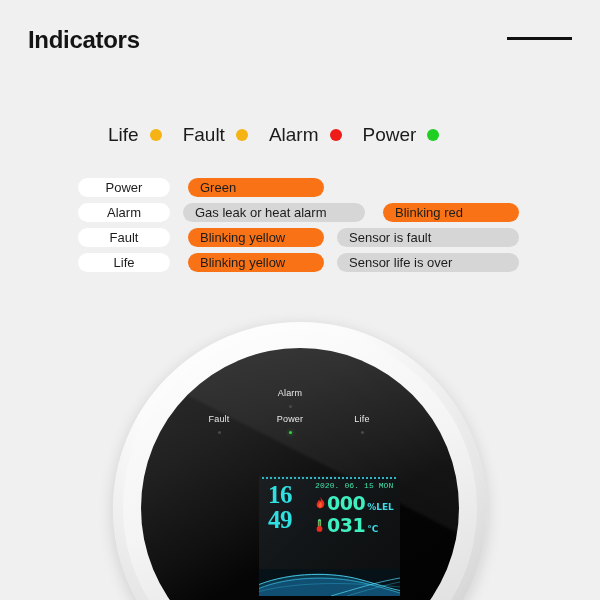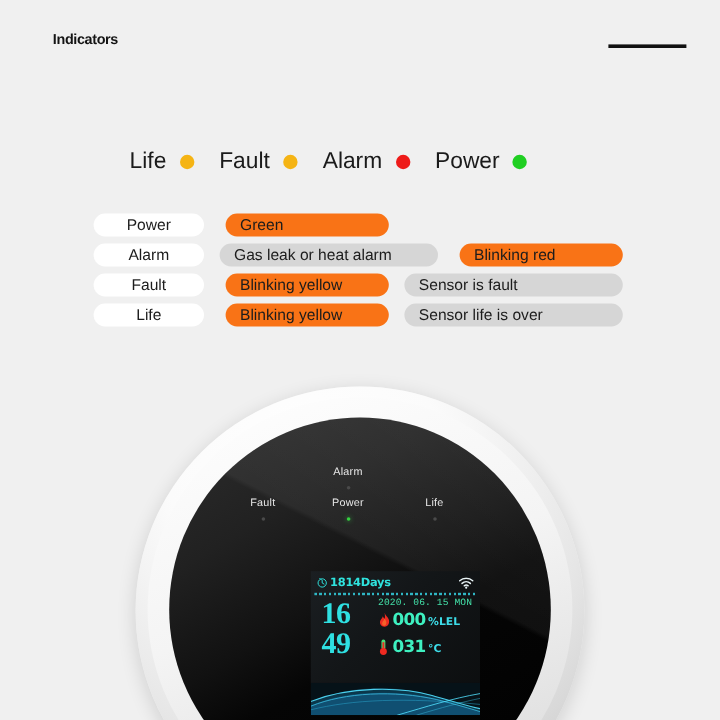--- a/index.html
+++ b/index.html
@@ -11,23 +11,23 @@
     height: 600px;
     background: #f0f0f0;
     font-family: "Liberation Sans", sans-serif;
     overflow: hidden;
     position: relative;
   }
 
   
   #page-title {
     position: absolute;
-    left: 44px;
+    left: 28px;
     top: 26px;
-    font-size: 12px;
+    font-size: 24px;
     font-weight: bold;
     color: #141414;
     letter-spacing: -0.3px;
     font-family: "Liberation Sans Narrow", "Liberation Sans", sans-serif;
   }
   #header-rule {
     position: absolute;
     left: 507px;
     top: 37px;
     width: 65px;
@@ -249,21 +249,21 @@
   #lcd-gas  { left: 56px; top: 13px; }
   #lcd-temp { left: 56px; top: 35px; }
   .lcd-metric-icon {
     width: 11px;
     margin-right: 1px;
     display: inline-block;
     line-height: 0;
     align-self: center;
   }
   .lcd-metric-value {
-    font-size: 14px;
+    font-size: 19px;
     color: #3ef0c0;
     font-weight: bold;
     font-family: "DejaVu Sans", sans-serif;
     letter-spacing: -0.5px;
     text-align: right;
   }
   .lcd-metric-unit {
     font-size: 9px;
     color: #3ddce8;
     font-weight: bold;
@@ -351,40 +351,20 @@
       <div class="device-led-dot on-green"></div>
     </div>
 
     <div class="device-led-group" id="led-life">
       <div class="device-led-label">Life</div>
       <div class="device-led-dot"></div>
     </div>
 
     <div id="lcd">
 
-      <div id="lcd-statusbar">
-        <div id="lcd-days-wrap">
-          <span class="lcd-icon">
-            <svg width="9" height="9" viewBox="0 0 12 12">
-              <circle cx="6" cy="6.4" r="4.6" fill="none" stroke="#2fe3de" stroke-width="1.1"></circle>
-              <path d="M6 3.6 L6 6.4 L8 7.6" fill="none" stroke="#2fe3de" stroke-width="1.1" stroke-linecap="round"></path>
-              <path d="M3.2 1.6 L5 2.6" stroke="#2fe3de" stroke-width="1" stroke-linecap="round"></path>
-            </svg>
-          </span>
-          <span id="lcd-days">1814Days</span>
-        </div>
-        <span class="lcd-icon">
-          <svg width="13" height="10" viewBox="0 0 16 12">
-            <path d="M1.3 3.5 A10 10 0 0 1 14.7 3.5" fill="none" stroke="#e9f4f6" stroke-width="1.5" stroke-linecap="round"></path>
-            <path d="M3.7 6.2 A6.5 6.5 0 0 1 12.3 6.2" fill="none" stroke="#e9f4f6" stroke-width="1.5" stroke-linecap="round"></path>
-            <path d="M6.0 8.7 A3 3 0 0 1 10.0 8.7" fill="none" stroke="#e9f4f6" stroke-width="1.5" stroke-linecap="round"></path>
-            <circle cx="8" cy="10.6" r="1.1" fill="#e9f4f6"></circle>
-          </svg>
-        </span>
-      </div>
 
       <div id="lcd-dotline"></div>
 
       <div id="lcd-readout">
         <div id="lcd-time"><span>16</span><br><span>49</span></div>
 
         <div id="lcd-date">2020. 06. 15  MON</div>
 
         <div class="lcd-metric" id="lcd-gas">
           <span class="lcd-metric-icon">

